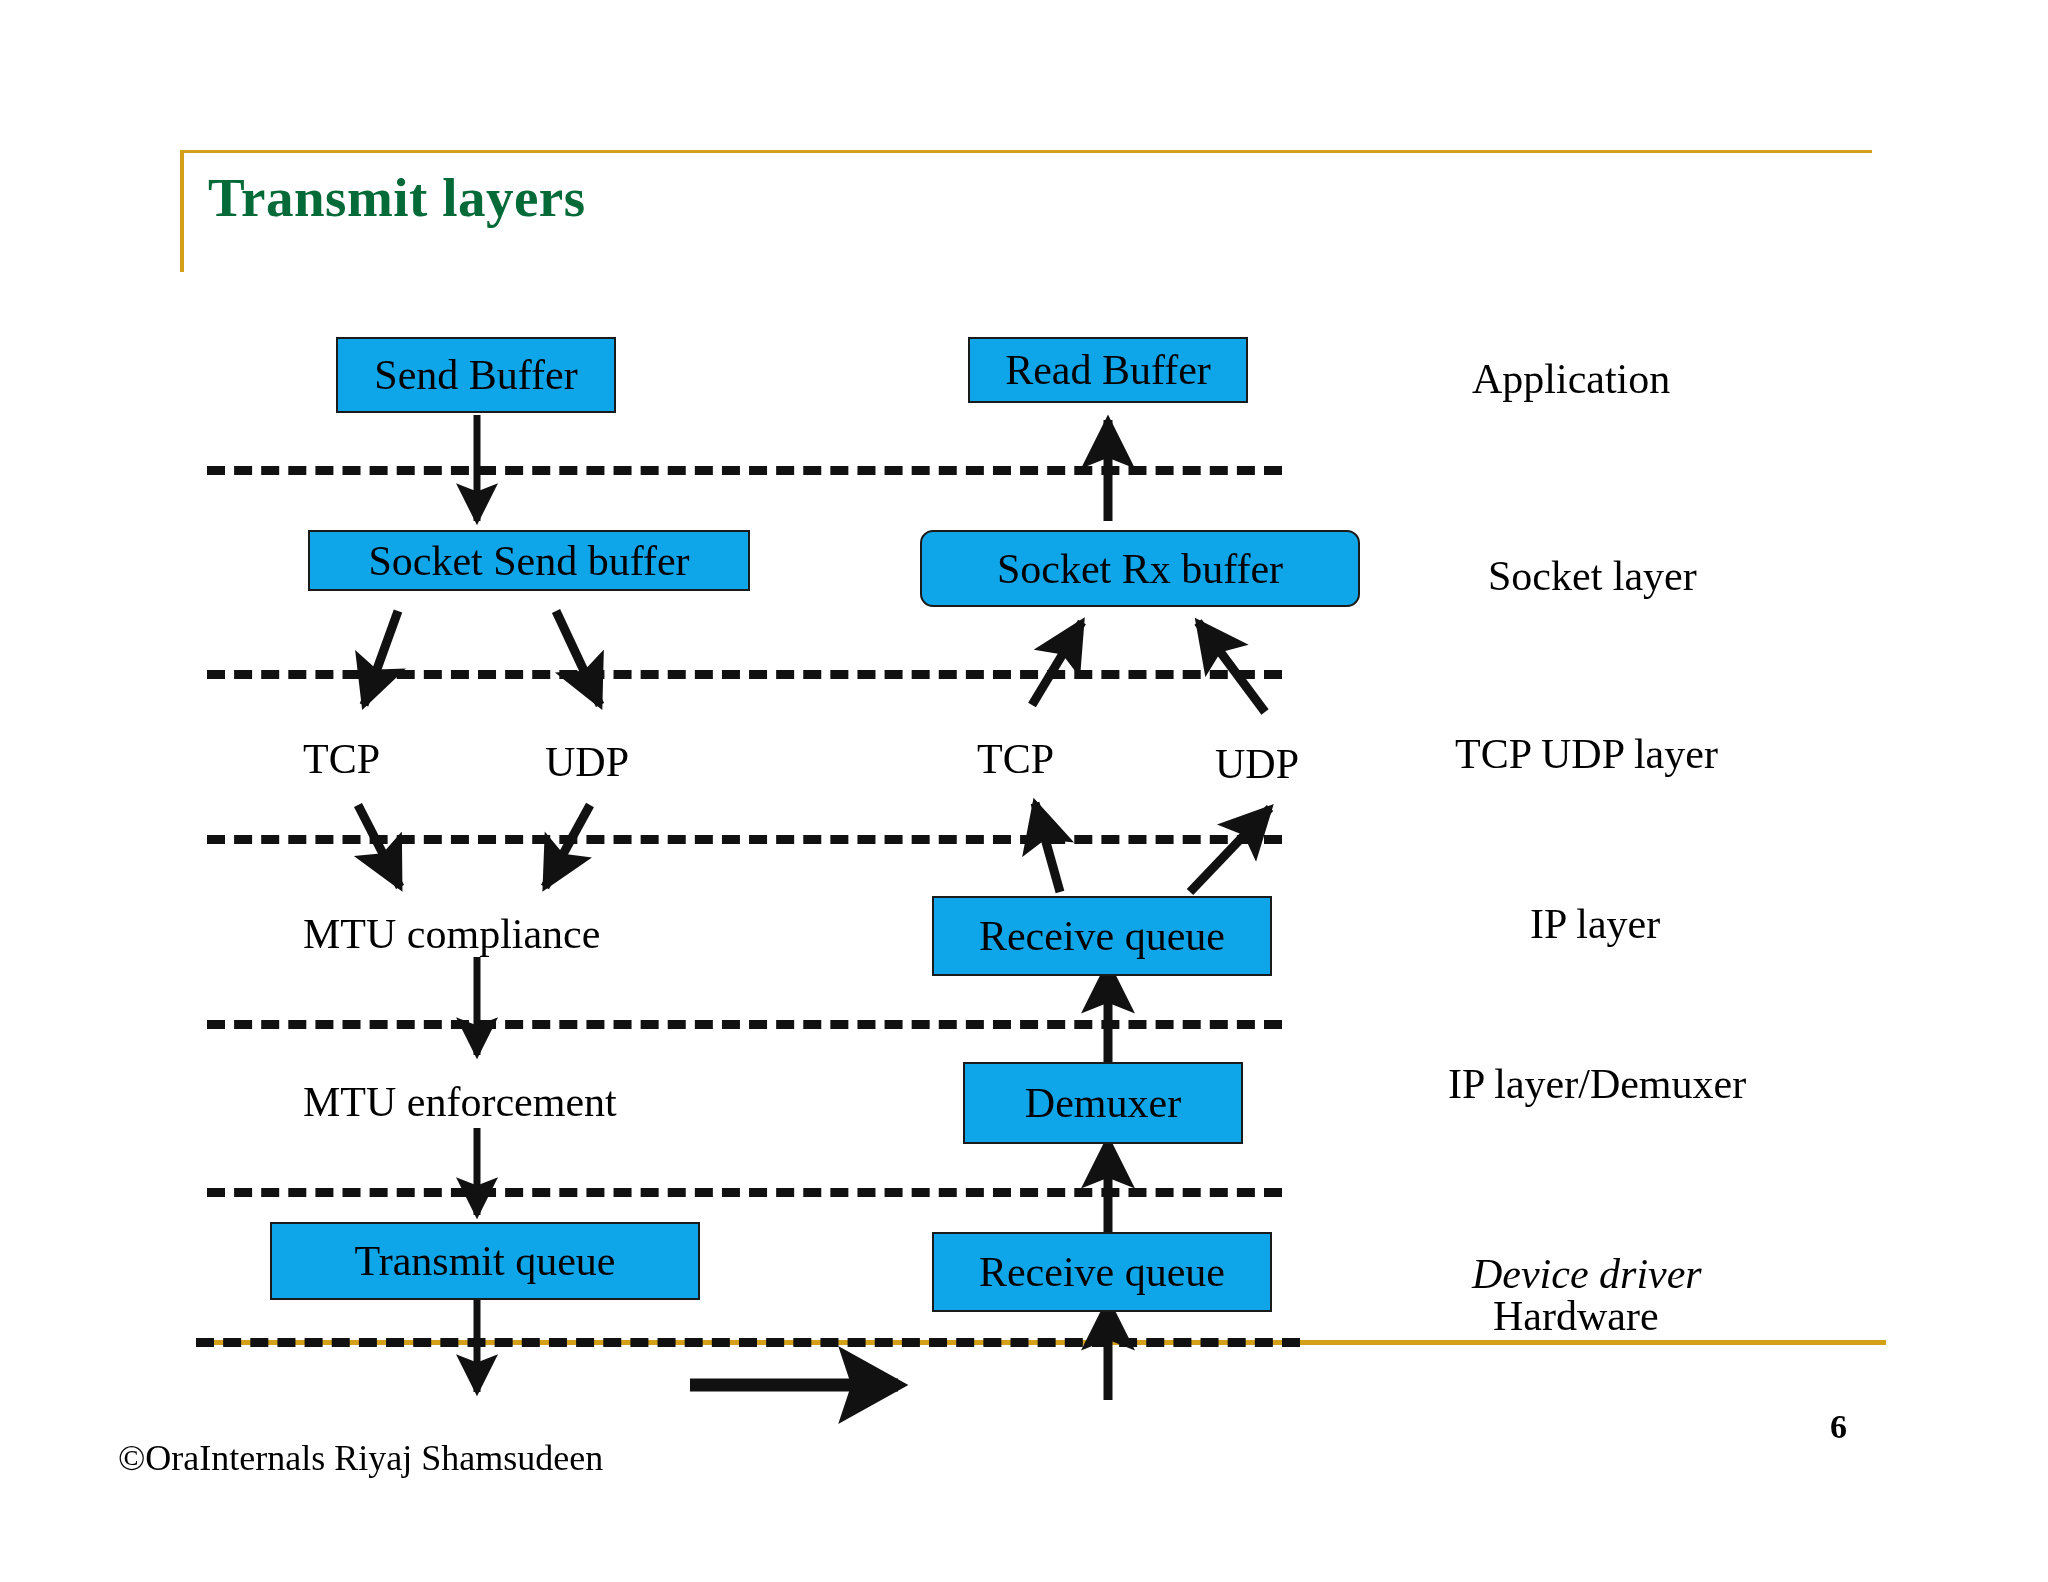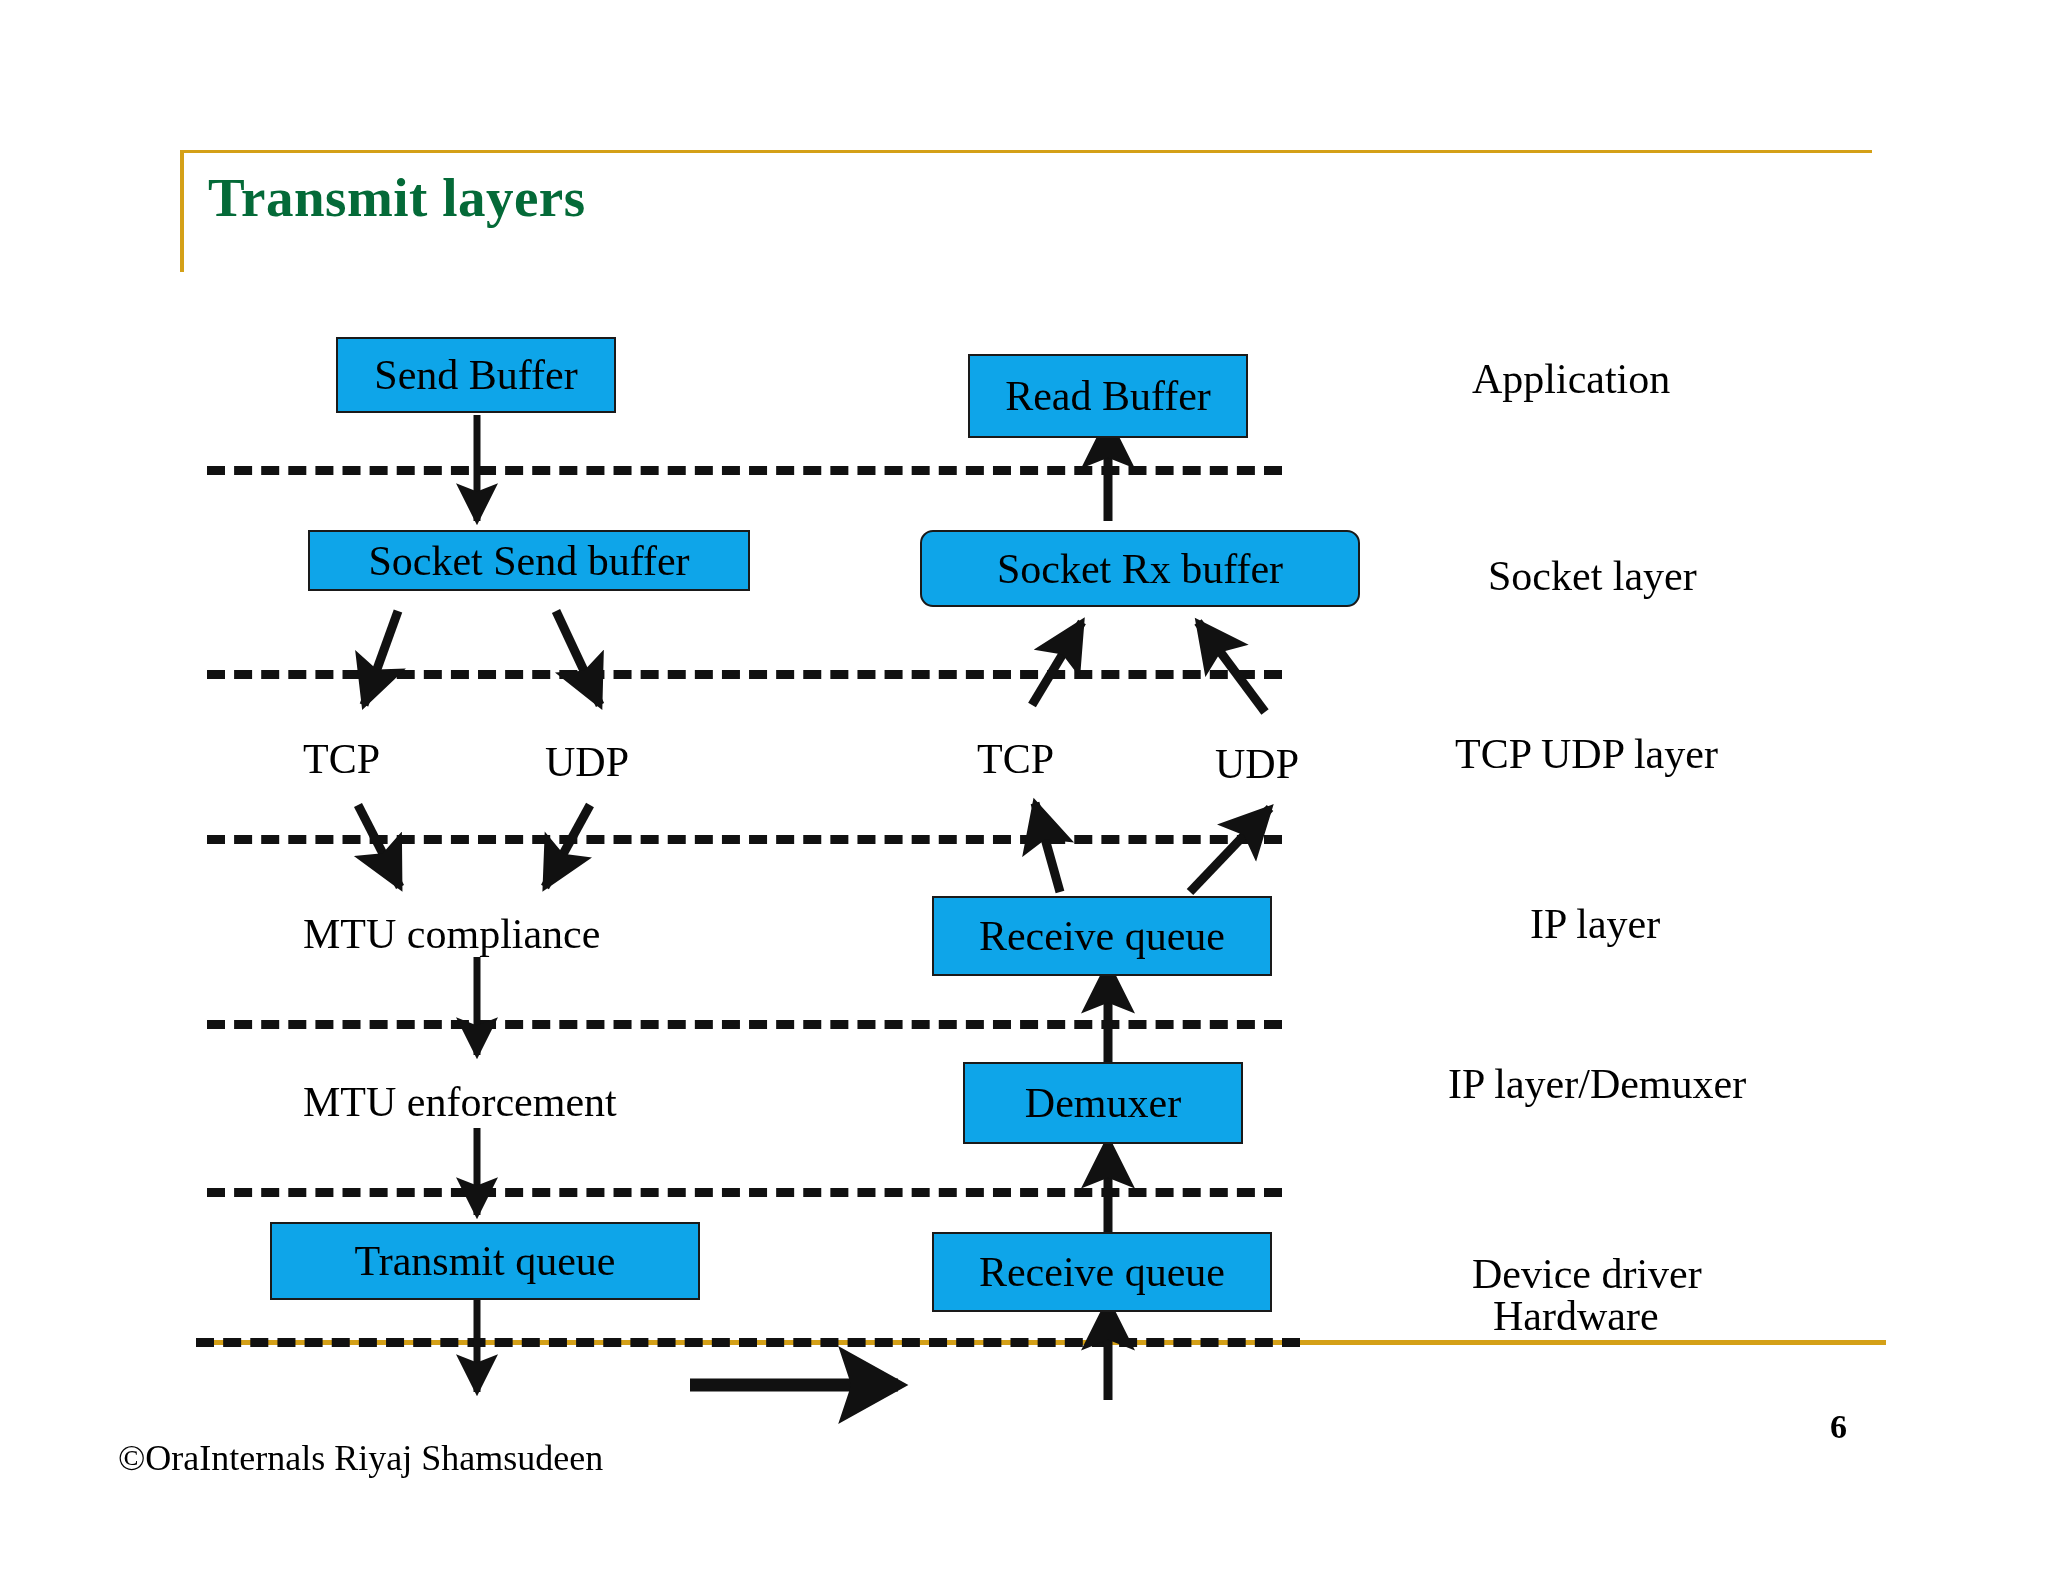--- a/index.html
+++ b/index.html
@@ -133,21 +133,21 @@
 <div class="plain-label" style="left:545px; top:738px;">UDP</div>
 
 <div class="plain-label" style="left:303px; top:910px;">MTU compliance</div>
 
 <div class="plain-label" style="left:303px; top:1078px;">MTU enforcement</div>
 
 <div class="node-box" style="left:270px; top:1222px; width:430px; height:78px;">
   <span>Transmit queue</span>
 </div>
 
-<div class="node-box" style="left:968px; top:337px; width:280px; height:84px;margin-top:17px;">
+<div class="node-box" style="left:968px; top:337px; width:280px; height:66px;">
   <span>Read Buffer</span>
 </div>
 
 <div class="node-box" style="left:920px; top:530px; width:440px; height:77px;border-radius:13px;">
   <span>Socket Rx buffer</span>
 </div>
 
 <div class="plain-label" style="left:977px; top:735px;">TCP</div>
 
 <div class="plain-label" style="left:1215px; top:740px;">UDP</div>
@@ -162,21 +162,21 @@
 
 <div class="node-box" style="left:932px; top:1232px; width:340px; height:80px;">
   <span>Receive queue</span>
 </div>
 
 <div class="layer-label" style="left:1472px; top:355px;">Application</div>
 <div class="layer-label" style="left:1472px; top:552px;margin-left:16px;">Socket layer</div>
 <div class="layer-label" style="left:1455px; top:730px;">TCP UDP layer</div>
 <div class="layer-label" style="left:1530px; top:900px;">IP layer</div>
 <div class="layer-label" style="left:1448px; top:1060px;">IP layer/Demuxer</div>
-<div class="layer-label" style="left:1472px; top:1250px;">Device driver</div>
+<div class="layer-label" style="left:1472px; top:1250px;font-style:italic;">Device driver</div>
 <div class="layer-label" style="left:1472px; top:1292px;margin-left:21px;">Hardware</div>
 
 <svg id="arrow-layer" viewBox="0 0 2048 1582" xmlns="http://www.w3.org/2000/svg">
   <defs>
     <marker id="ah" markerWidth="7" markerHeight="7" refX="5.4" refY="3" orient="auto" markerUnits="strokeWidth">
       <path d="M0,0 L6,3 L0,6 L1.2,3 z" fill="#111111"></path>
     </marker>
     <marker id="ah-thick" markerWidth="6" markerHeight="6" refX="4.6" refY="3" orient="auto" markerUnits="strokeWidth">
       <path d="M0,0 L5.4,3 L0,6 L1,3 z" fill="#111111"></path>
     </marker>

